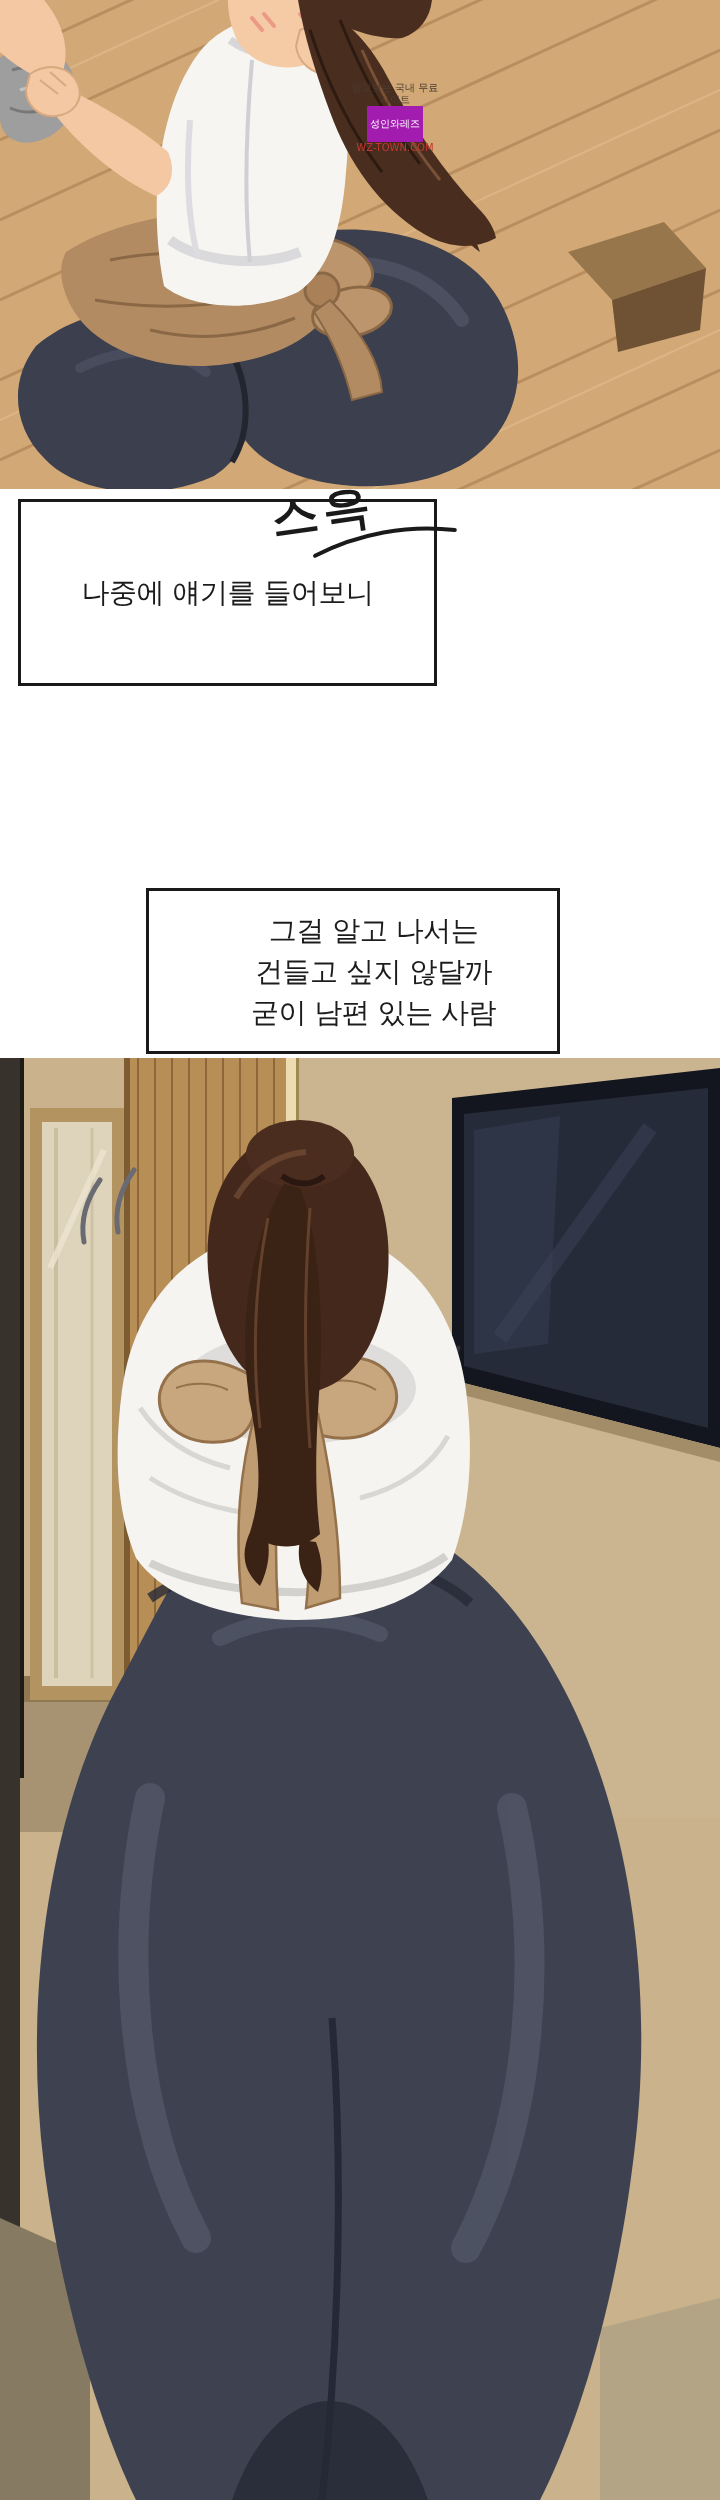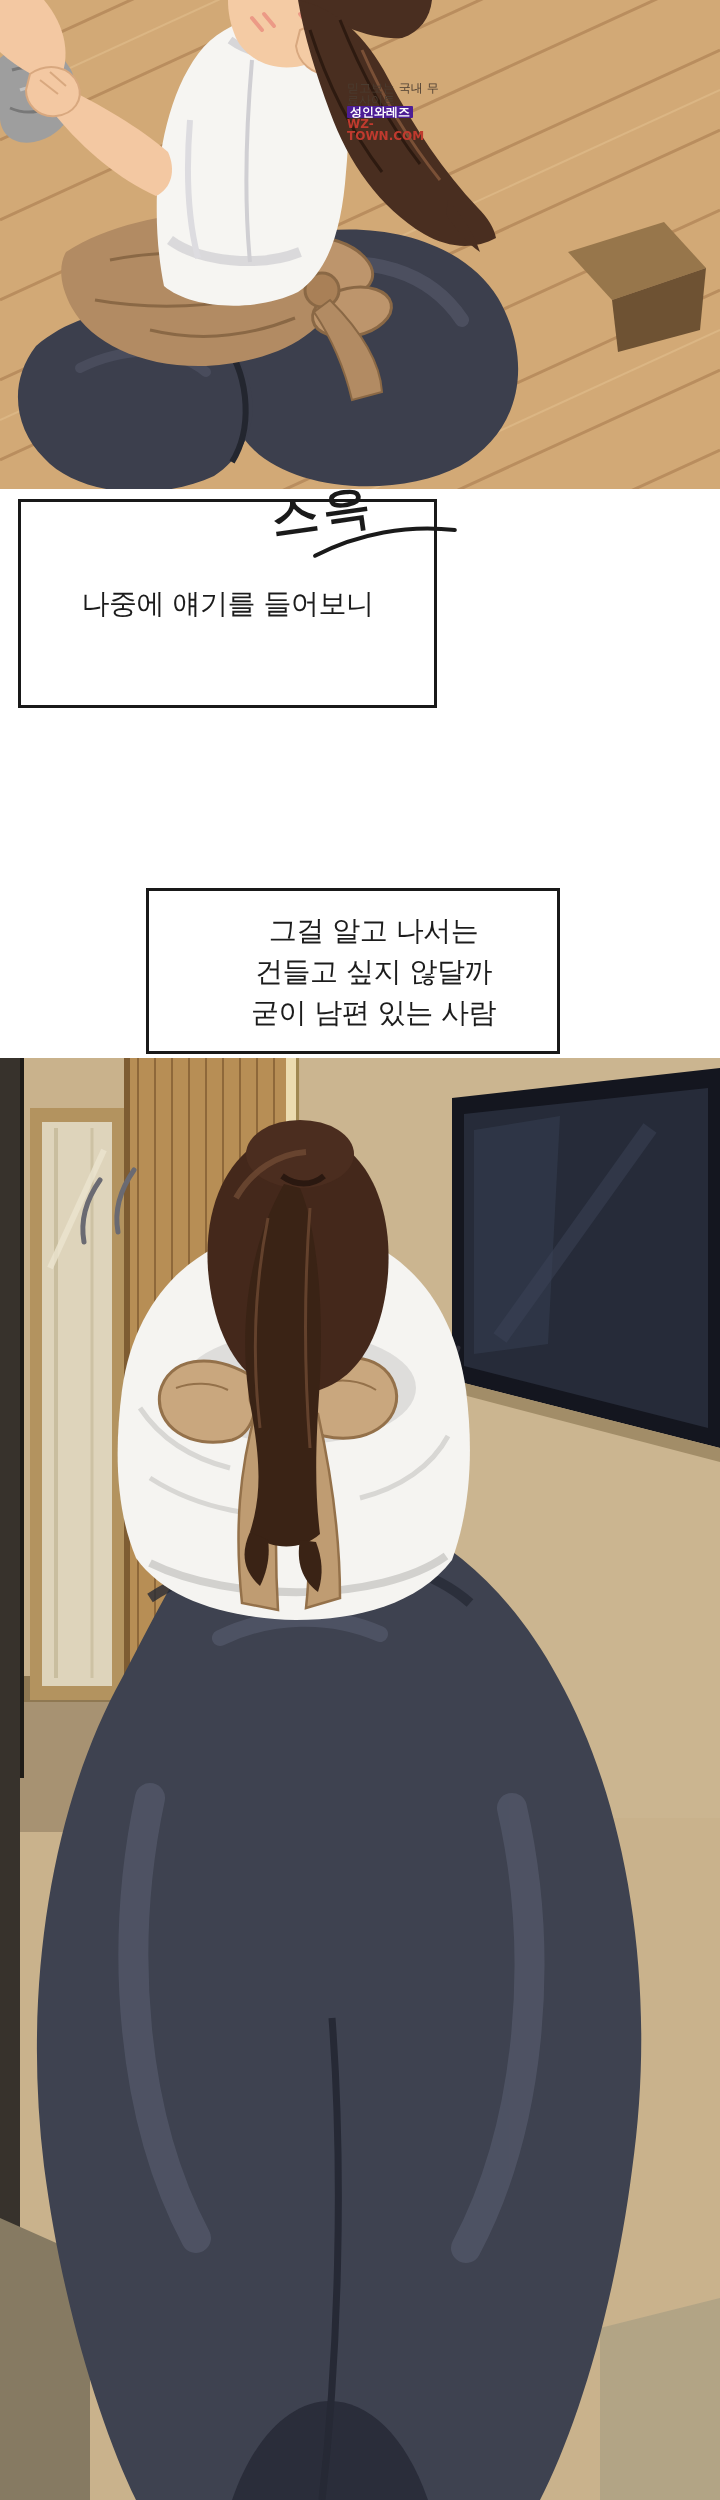--- a/index.html
+++ b/index.html
@@ -11,36 +11,36 @@
   .panel svg{display:block;width:100%;height:100%;}
   .panel-top{top:0;height:489px;}
   .panel-bottom{top:1058px;height:1442px;}
 
   .nbox{
     position:absolute;background:#ffffff;border:3px solid #191919;box-sizing:border-box;
     display:flex;flex-direction:column;justify-content:center;align-items:center;
     text-align:center;color:#1c1c1c;z-index:2;
   }
   .nbox p{margin:0;font-size:28px;line-height:41px;font-weight:500;letter-spacing:-0.5px;}
-  .nbox-1{left:18px;top:499px;width:419px;height:209px;}
+  .nbox-1{left:18px;top:499px;width:419px;height:187px;}
   .nbox-2{left:146px;top:888px;width:414px;height:166px;padding-left:41px;}
 
   .sfx{
     position:absolute;left:274px;top:482px;width:190px;height:96px;
     transform:rotate(-8deg);z-index:3;color:#1a1a1a;pointer-events:none;
   }
   .sfx-text{font-size:47px;font-weight:bold;letter-spacing:5px;line-height:1;}
   .sfx-swoosh{position:absolute;left:34px;top:44px;}
 
   .watermark{
     position:absolute;left:347px;top:82px;width:96px;z-index:2;
-    font-size:12px;line-height:12px;color:#4a3c30;
-  }
-  .watermark .wm-red{background:#4c1d95;color:#ffffff;display:inline-block;padding:0 3px;border-radius:1px;font-weight:bold;}
-  .watermark .wm-link{color:#c03a2e;font-weight:bold;display:block;}
+    font-size:10px;line-height:12px;text-align:center;color:#4a3c30;
+  }
+  .watermark .wm-red{background:#a21caf;color:#ffffff;display:inline-block;padding:12px 3px;border-radius:1px;font-weight:normal;}
+  .watermark .wm-link{color:#c03a2e;font-weight:normal;display:block;}
 </style>
 </head>
 <body>
 
 <div class="page">
 
   <div class="panel panel-top">
     <svg viewBox="0 0 720 489">
 
       <rect width="720" height="489" fill="#d2a976"></rect>

